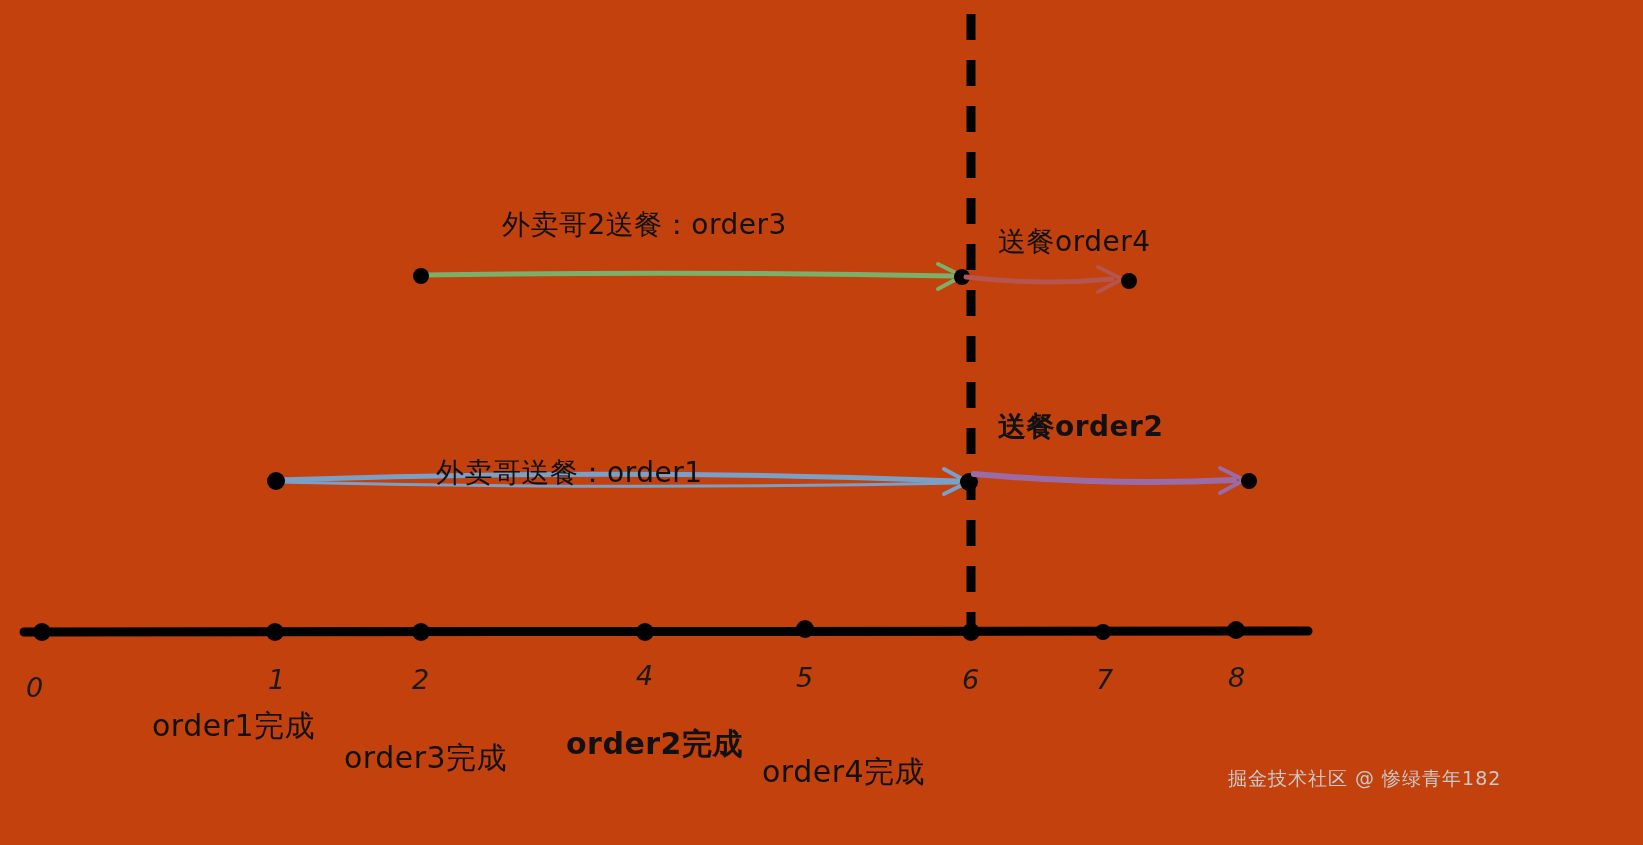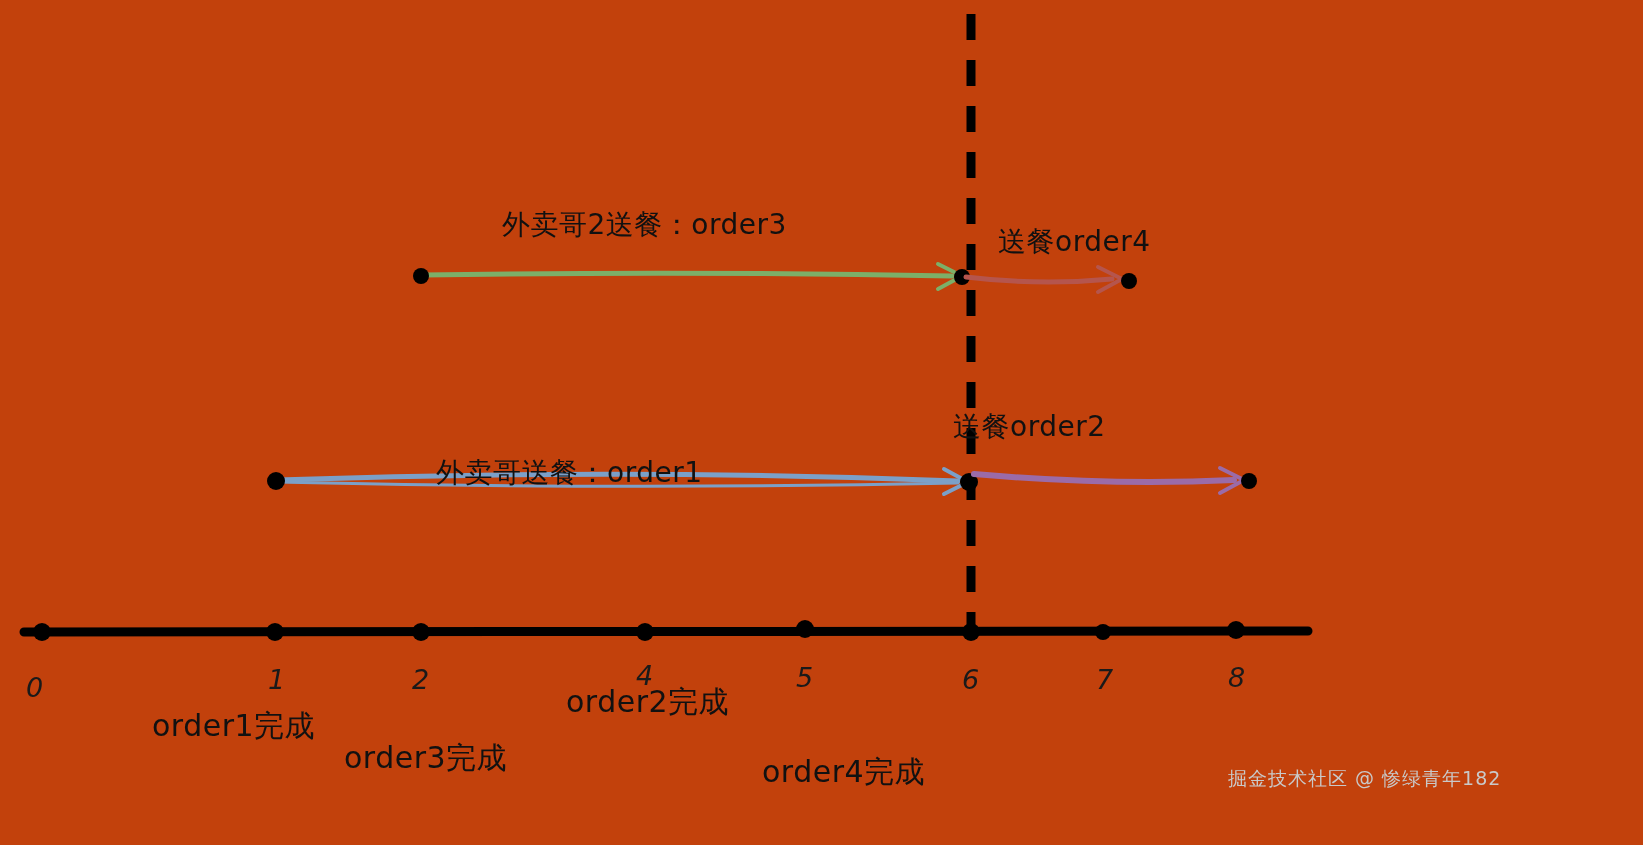--- a/index.html
+++ b/index.html
@@ -99,31 +99,31 @@
       <circle cx="1236" cy="630" r="9" fill="#000000"></circle>
     </g>
   </svg>
 
   <div class="lbl flow-label" style="left:502px; top:206px;">外卖哥2送餐：order3</div>
 
   <div class="lbl flow-label" style="left:998px; top:223px;">送餐order4</div>
 
   <div class="lbl flow-label" style="left:436px; top:406px;margin-top:48px;">外卖哥送餐：order1</div>
 
-  <div class="lbl flow-label" style="left:953px; top:408px;">送餐order2</div>
+  <div class="lbl flow-label" style="left:998px; top:408px;font-weight:bold;">送餐order2</div>
 
   <div class="lbl tick-number" style="left:26px; top:672px;">0</div>
   <div class="lbl tick-number" style="left:268px; top:664px;">1</div>
   <div class="lbl tick-number" style="left:412px; top:664px;">2</div>
   <div class="lbl tick-number" style="left:636px; top:660px;">4</div>
   <div class="lbl tick-number" style="left:796px; top:662px;">5</div>
   <div class="lbl tick-number" style="left:962px; top:664px;">6</div>
   <div class="lbl tick-number" style="left:1096px; top:664px;">7</div>
   <div class="lbl tick-number" style="left:1228px; top:662px;">8</div>
 
   <div class="lbl tick-note" style="left:152px; top:706px;">order1完成</div>
   <div class="lbl tick-note" style="left:344px; top:738px;">order3完成</div>
-  <div class="lbl tick-note" style="left:566px; top:682px;">order2完成</div>
+  <div class="lbl tick-note" style="left:566px; top:724px;font-weight:bold;">order2完成</div>
   <div class="lbl tick-note" style="left:762px; top:704px;margin-top:48px;">order4完成</div>
 
   <div class="lbl watermark" style="left:1228px; top:766px;">掘金技术社区 @ 惨绿青年182</div>
 
 </div>
 
 </body></html>

